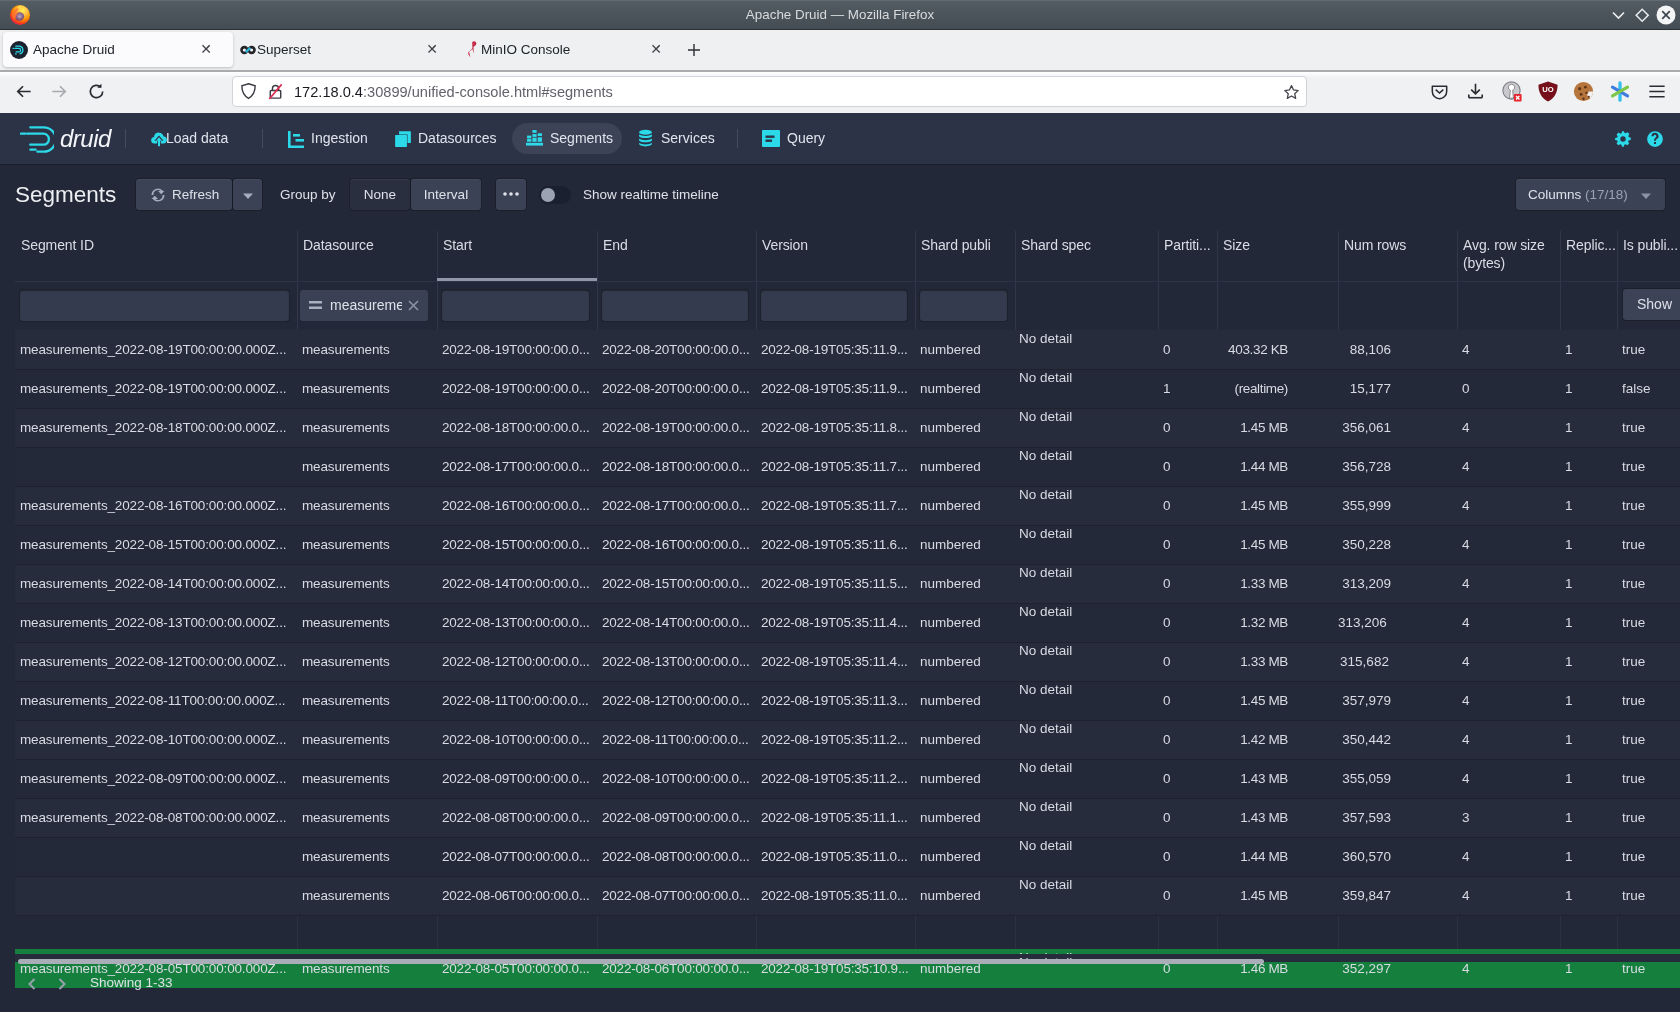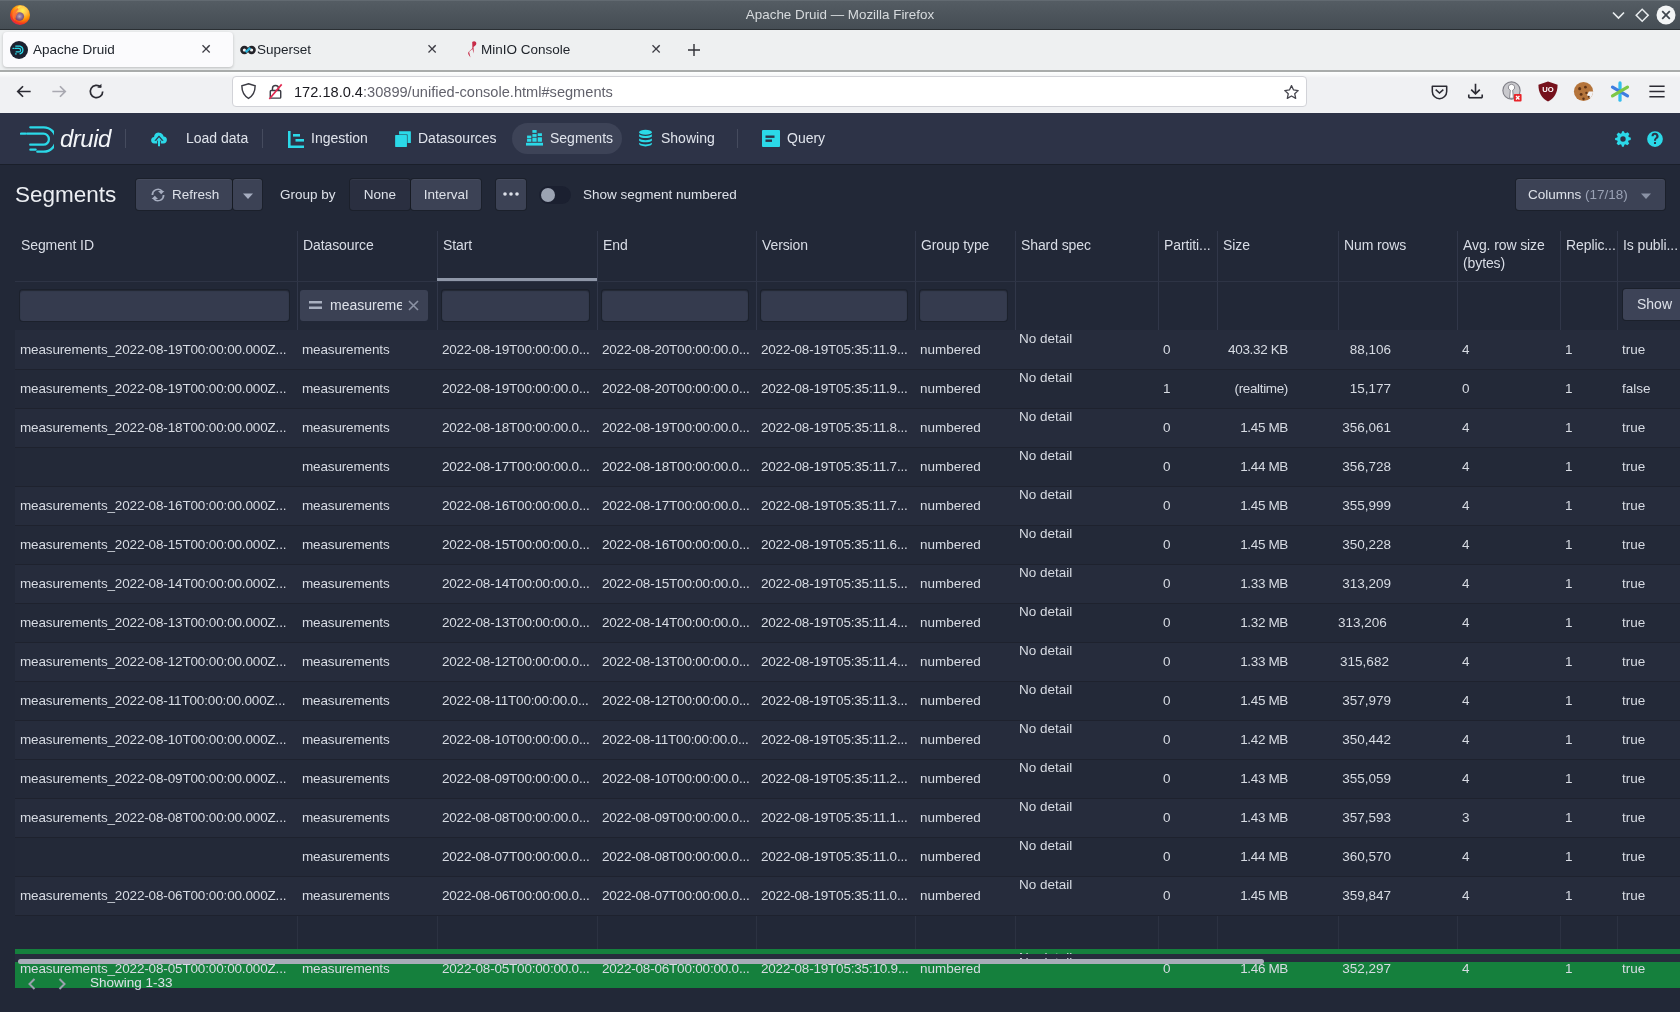--- a/index.html
+++ b/index.html
@@ -162,21 +162,21 @@
 </g>
   </svg>
 <div id="brand">druid</div>
 <div class="navsep" style="left:125px"></div>
 <div class="navsep" style="left:262px"></div>
 <svg class="abs" style="left:151px;top:131px" width="16" height="17" viewBox="0 0 16 17">
 <path d="M3.2 4.8a4.9 4.9 0 0 1 9.4.8A3.4 3.4 0 0 1 15.9 9c0 1.9-1.5 3.4-3.4 3.4H3.2A3.2 3.2 0 0 1 .1 9.2c0-1.7 1.3-3.1 3-3.3z" fill="#2bd9e8"></path>
 <path d="M8 4.6l4.6 5.2H9.8V16H6.2V9.8H3.4z" fill="#2d3347"></path>
 <path d="M8 6.3l3 3.4H9v5.6H7V9.7H5z" fill="#2bd9e8"></path>
   </svg>
-<div class="navitem" style="left:186px">Load data</div>
+<div class="navitem" style="left:166px">Load data</div>
 <svg class="abs cyn" style="left:288px;top:131px" width="16" height="17" viewBox="0 0 16 17">
 <path d="M0 0h2.6v17H0z M0 14.4h16v2.6H0z"></path>
 <rect x="5" y="3" width="7" height="2.6"></rect>
     <rect x="7.5" y="8" width="8.5" height="2.6"></rect>
   </svg>
 <div class="navitem" style="left:311px">Ingestion</div>
 <svg class="abs" style="left:394px;top:130px" width="18" height="18" viewBox="0 0 16 16">
 <path d="M4.5 1h10a.5.5 0 0 1 .5.5v10h-3V4h-7.5z" fill="#2bd9e8"></path>
 <rect x="1" y="4.5" width="10.5" height="10.5" rx=".5" fill="#2bd9e8"></rect>
   </svg>
@@ -192,21 +192,21 @@
 <rect x="11" y="4" width="4" height="2.6"></rect>
     <rect x="11" y="7.8" width="4" height="4.2"></rect>
   </svg>
 <div class="navitem" style="left:550px">Segments</div>
 <svg class="abs cyn" style="left:637px;top:129px" width="17" height="18" viewBox="0 0 16 16">
 <ellipse cx="8" cy="2.6" rx="6" ry="2.4"></ellipse>
 <path d="M2 4.5c1.3 1 3.6 1.5 6 1.5s4.7-.5 6-1.5v2c-1.3 1-3.6 1.5-6 1.5S3.3 7.5 2 6.5z"></path>
 <path d="M2 8.5c1.3 1 3.6 1.5 6 1.5s4.7-.5 6-1.5v2c-1.3 1-3.6 1.5-6 1.5S3.3 11.5 2 10.5z"></path>
 <path d="M2 12.5c1.3 1 3.6 1.5 6 1.5s4.7-.5 6-1.5v1c0 1.3-2.7 2.4-6 2.4s-6-1.1-6-2.4z"></path>
   </svg>
-<div class="navitem" style="left:661px">Showing</div>
+<div class="navitem" style="left:661px">Services</div>
 <div class="navsep" style="left:737px"></div>
 <svg class="abs" style="left:762px;top:130px" width="18" height="17" viewBox="0 0 18 17">
 <rect x="0" y="0" width="18" height="17" rx="1" fill="#2bd9e8"></rect>
 <rect x="3.5" y="5.5" width="9" height="2.4" fill="#2d3347"></rect>
     <rect x="3.5" y="9.5" width="6.5" height="2.4" fill="#2d3347"></rect>
   </svg>
 <div class="navitem" style="left:787px">Query</div>
 <svg class="abs cyn" style="left:1614px;top:130px" width="18" height="18" viewBox="0 0 16 16">
 <path d="M15 6.8l-1.9-.5a5.2 5.2 0 0 0-.4-1l1-1.7L12 1.9l-1.7 1a5.2 5.2 0 0 0-1-.4L8.8 1H7.2l-.5 1.9a5.2 5.2 0 0 0-1 .4l-1.7-1L2.3 3.9l1 1.7a5.2 5.2 0 0 0-.4 1L1 7.2v1.6l1.9.5c.1.35.24.7.4 1l-1 1.7 1.6 1.6 1.7-1c.3.16.65.3 1 .4l.5 1.9h1.6l.5-1.9c.35-.1.7-.24 1-.4l1.7 1 1.6-1.6-1-1.7c.16-.3.3-.65.4-1l1.9-.5zM8 10.4a2.4 2.4 0 1 1 0-4.8 2.4 2.4 0 0 1 0 4.8z"></path>
   </svg>
@@ -229,21 +229,21 @@
 <div class="btn" style="left:411px;width:70px"></div>
 <div class="ctl" style="left:411px;width:70px;top:179px;line-height:31px;text-align:center">Interval</div>
 <div class="btn" style="left:496px;width:30px"></div>
 <svg class="abs" style="left:503px;top:192px" width="16" height="4" viewBox="0 0 16 4">
 <circle cx="2" cy="2" r="1.8" fill="#dde1e9"></circle>
     <circle cx="8" cy="2" r="1.8" fill="#dde1e9"></circle>
     <circle cx="14" cy="2" r="1.8" fill="#dde1e9"></circle>
   </svg>
 <div class="abs" style="left:539px;top:186px;width:32px;height:18px;border-radius:9px;background:#1b2030"></div>
 <div class="abs" style="left:541px;top:188px;width:14px;height:14px;border-radius:7px;background:#9ba3b2"></div>
-<div class="ctl" style="left:583px;top:179px;line-height:31px">Show segment numbered</div>
+<div class="ctl" style="left:583px;top:179px;line-height:31px">Show realtime timeline</div>
 <div class="btn" style="left:1516px;width:149px"></div>
 <div class="ctl" style="left:1528px;top:179px;line-height:31px">Columns <span style="color:#9aa2b5">(17/18)</span></div>
 <svg class="abs" style="left:1640px;top:192px" width="12" height="8" viewBox="0 0 12 8">
     <path d="M1 1.5h10L6 7z" fill="#8a92a5"></path>
   </svg>
 <div class="vline" style="left:297px;top:231px;height:99px;background:#313749"></div>
 <div class="vline" style="left:297px;top:330px;height:634px;background:#2c3242"></div>
 <div class="vline" style="left:437px;top:231px;height:99px;background:#313749"></div>
 <div class="vline" style="left:437px;top:330px;height:634px;background:#2c3242"></div>
 <div class="vline" style="left:597px;top:231px;height:99px;background:#313749"></div>
@@ -264,21 +264,21 @@
 <div class="vline" style="left:1457px;top:330px;height:634px;background:#2c3242"></div>
 <div class="vline" style="left:1560px;top:231px;height:99px;background:#313749"></div>
 <div class="vline" style="left:1560px;top:330px;height:634px;background:#2c3242"></div>
 <div class="vline" style="left:1617px;top:231px;height:99px;background:#313749"></div>
 <div class="vline" style="left:1617px;top:330px;height:634px;background:#2c3242"></div>
 <div class="hcell" style="left:21px;width:274px">Segment ID</div>
 <div class="hcell" style="left:303px;width:132px">Datasource</div>
 <div class="hcell" style="left:443px;width:152px">Start</div>
 <div class="hcell" style="left:603px;width:151px">End</div>
 <div class="hcell" style="left:762px;width:151px">Version</div>
-<div class="hcell" style="left:921px;width:92px">Group type</div>
+<div class="hcell" style="left:921px;width:92px">Shard publi</div>
 <div class="hcell" style="left:1021px;width:135px">Shard spec</div>
 <div class="hcell" style="left:1164px;width:51px">Partiti...</div>
 <div class="hcell" style="left:1223px;width:113px">Size</div>
 <div class="hcell" style="left:1344px;width:111px">Num rows</div>
 <div class="hcell" style="left:1463px;width:95px">Avg. row size<br>(bytes)</div>
 <div class="hcell" style="left:1566px;width:49px">Replic...</div>
 <div class="hcell" style="left:1623px;width:155px">Is publi...</div>
 <div class="abs" style="left:437px;top:278px;width:160px;height:3px;background:#8f97a8"></div>
 <div class="hline" style="top:281px;background:#2e3445"></div>
 <div class="hline" style="top:330px;background:#20242f"></div>
@@ -512,21 +512,20 @@
 <div class="cell" style="left:1004px;width:137px;line-height:18px;height:38px">No detail</div>
 <div class="cell" style="left:1148px;width:53px">0</div>
 <div class="cell ls3" style="left:1202px;width:71px;text-align:right">1.44 MB</div>
 <div class="cell" style="left:1323px;width:53px;text-align:right">360,570</div>
 <div class="cell" style="left:1447px;width:97px">4</div>
 <div class="cell" style="left:1550px;width:51px">1</div>
 <div class="cell" style="left:1607px;width:157px">true</div>
 </div>
 <div class="hline" style="top:837px"></div>
 <div class="row" style="top:876px;background:#262c3c">
-<div class="cell ls1" style="left:5px;width:276px">measurements_2022-08-06T00:00:00.000Z...</div>
 <div class="cell ls1" style="left:287px;width:134px">measurements</div>
 <div class="cell ls2" style="left:427px;width:154px">2022-08-06T00:00:00.0...</div>
 <div class="cell ls2" style="left:587px;width:153px">2022-08-07T00:00:00.0...</div>
 <div class="cell ls2" style="left:746px;width:153px">2022-08-19T05:35:11.0...</div>
 <div class="cell" style="left:905px;width:94px">numbered</div>
 <div class="cell" style="left:1004px;width:137px;line-height:18px;height:38px">No detail</div>
 <div class="cell" style="left:1148px;width:53px">0</div>
 <div class="cell ls3" style="left:1202px;width:71px;text-align:right">1.45 MB</div>
 <div class="cell" style="left:1323px;width:53px;text-align:right">359,847</div>
 <div class="cell" style="left:1447px;width:97px">4</div>

